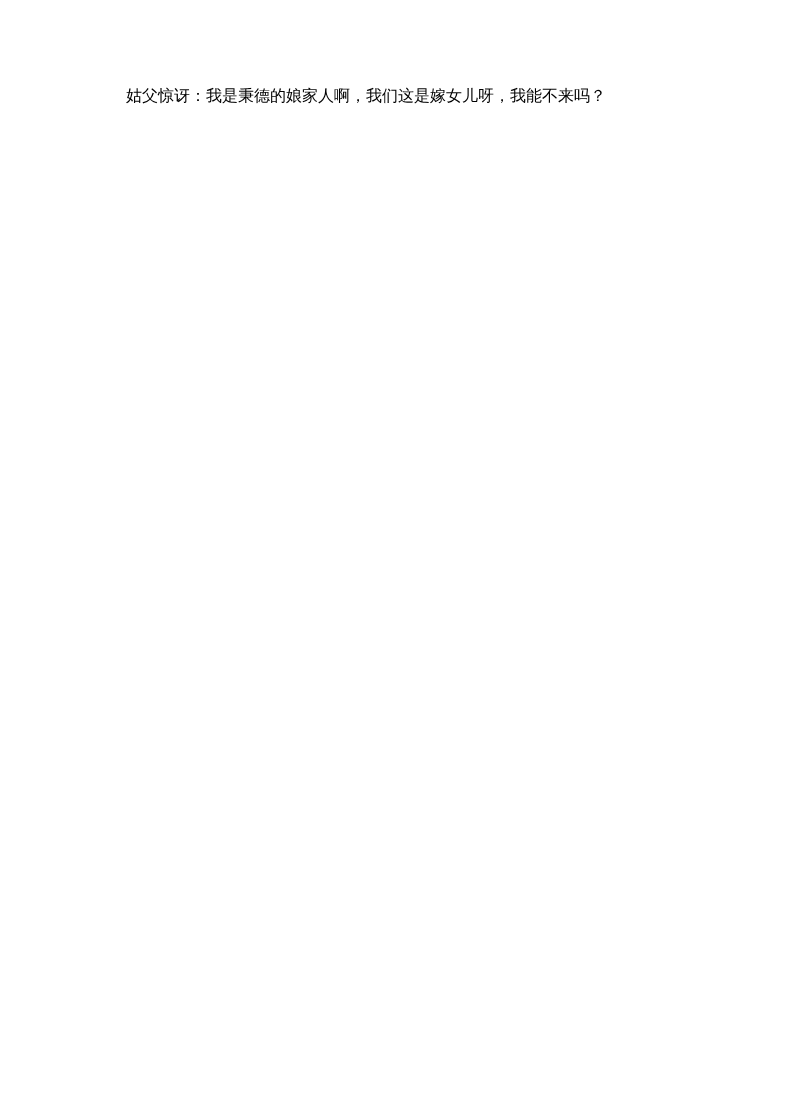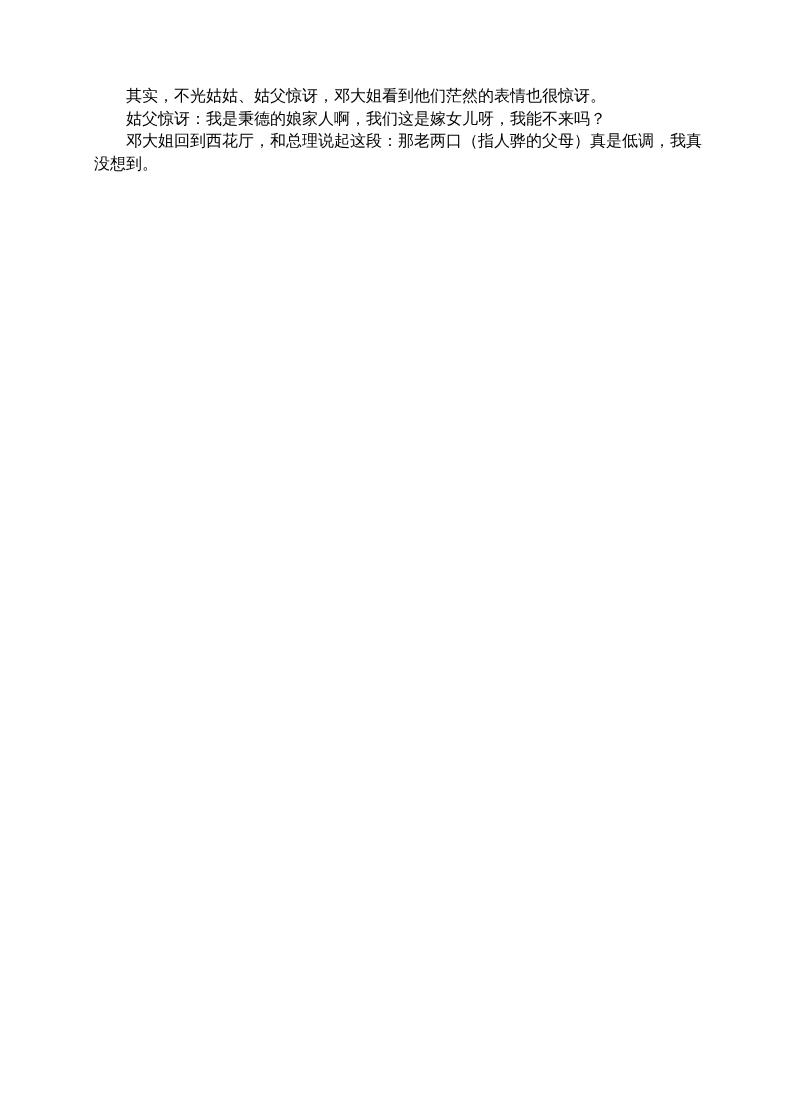--- a/index.html
+++ b/index.html
@@ -30,17 +30,15 @@
     padding: 0;
     text-indent: 2em;
     word-break: break-all;
   }
 </style>
 </head>
 <body>
 
 <div class="page">
   <div class="text-block">
-    <p>其实，不光姑姑、姑父惊讶，邓大姐看到他们茫然的表情也很惊讶。</p>
     <p>姑父惊讶：我是秉德的娘家人啊，我们这是嫁女儿呀，我能不来吗？</p>
-    <p>邓大姐回到西花厅，和总理说起这段：那老两口（指人骅的父母）真是低调，我真没想到。</p>
   </div>
 </div>
 
 </body></html>

